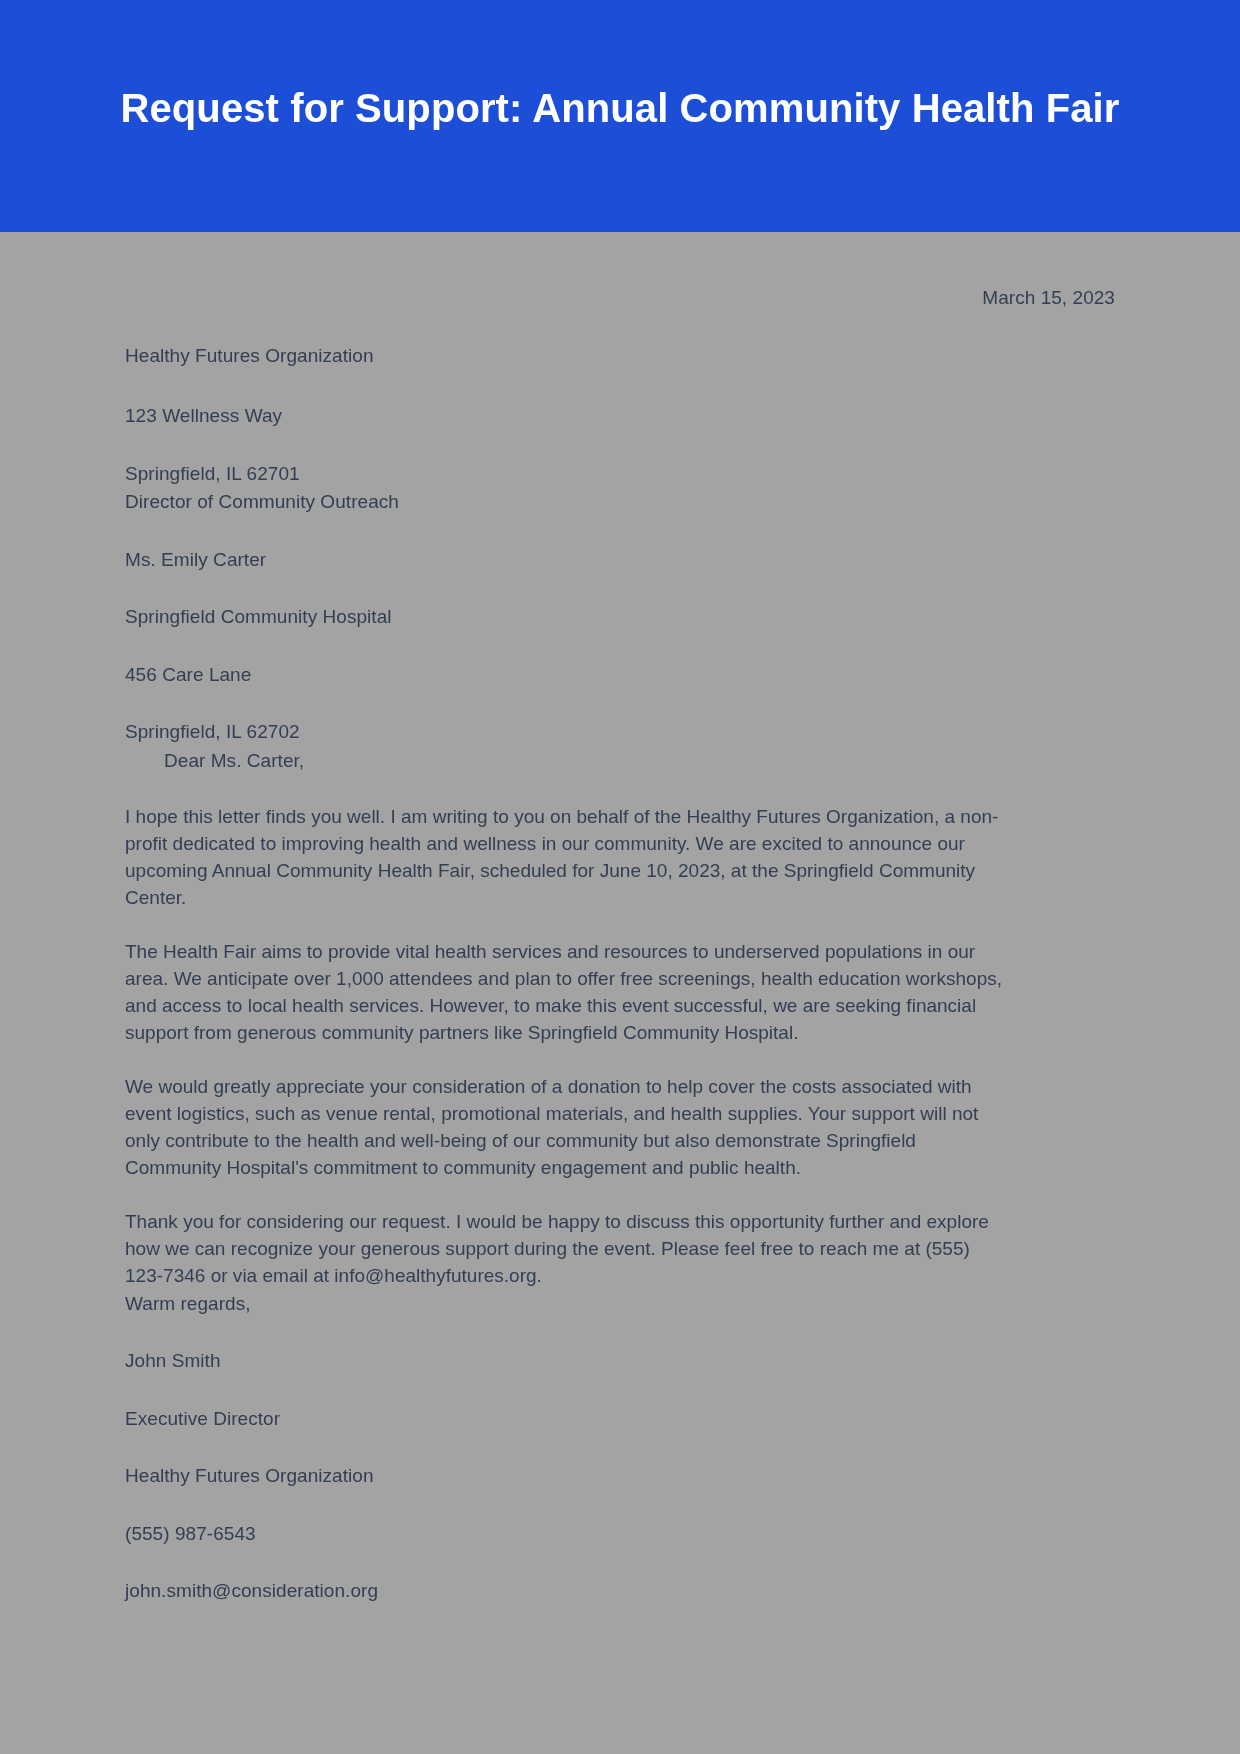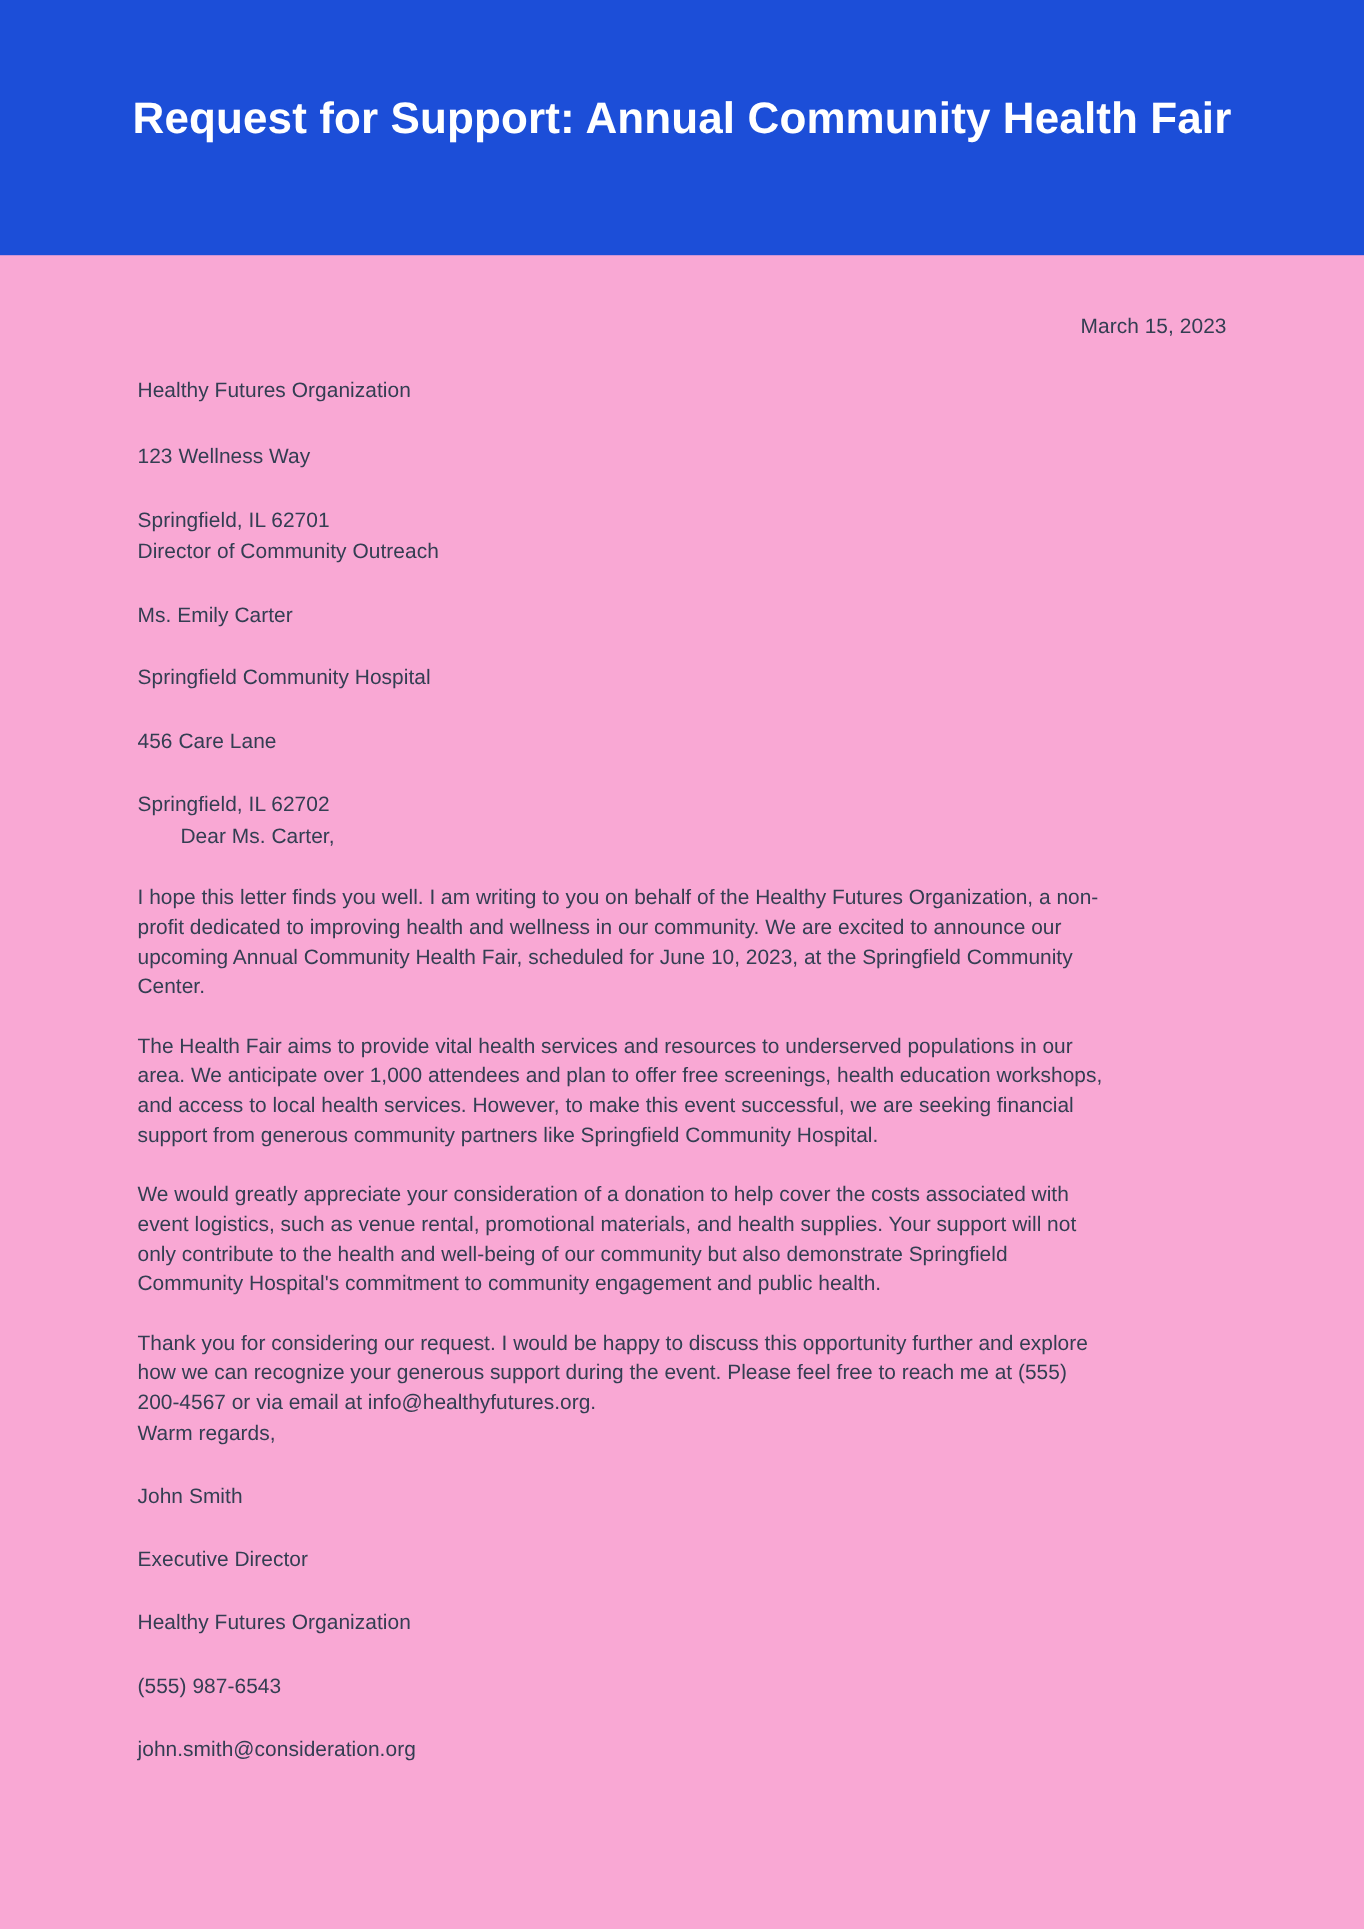--- a/index.html
+++ b/index.html
@@ -78,21 +78,21 @@
     margin-bottom: 0;
   }
 
   .sig-block .line {
     margin-bottom: 29px;
   }
 </style>
 </head>
 <body style="background: rgb(239, 245, 253);">
 
-<div class="page" style="background: #f9a8d4;">
+<div class="page" style="background: #a3a3a3;">
 
   <div class="header-band" style="background: rgb(28, 78, 216);">
     <h1 class="header-title" style="color: rgb(255, 255, 255);">Request for Support: Annual Community Health Fair</h1>
   </div>
 
   <div class="letter-body">
 
     <p class="line" style="color: rgb(51, 62, 82); text-align: right;">March 15, 2023</p>
 
     <div>
@@ -108,21 +108,21 @@
       <p class="line" style="color: rgb(51, 62, 82);">456 Care Lane</p>
       <p class="line" style="color: rgb(51, 62, 82);">Springfield, IL 62702</p>
     </div>
 
     <p class="line" style="color: rgb(51, 62, 82); margin-left: 39px;">Dear Ms. Carter,</p>
 
     <div>
       <p class="para" style="color: rgb(51, 62, 82); margin-top: 10px;">I hope this letter finds you well. I am writing to you on behalf of the Healthy Futures Organization, a non-profit dedicated to improving health and wellness in our community. We are excited to announce our upcoming Annual Community Health Fair, scheduled for June 10, 2023, at the Springfield Community Center.</p>
       <p class="para" style="color: rgb(51, 62, 82);">The Health Fair aims to provide vital health services and resources to underserved populations in our area. We anticipate over 1,000 attendees and plan to offer free screenings, health education workshops, and access to local health services. However, to make this event successful, we are seeking financial support from generous community partners like Springfield Community Hospital.</p>
       <p class="para" style="color: rgb(51, 62, 82);">We would greatly appreciate your consideration of a donation to help cover the costs associated with event logistics, such as venue rental, promotional materials, and health supplies. Your support will not only contribute to the health and well-being of our community but also demonstrate Springfield Community Hospital's commitment to community engagement and public health.</p>
-      <p class="para" style="color: rgb(51, 62, 82);">Thank you for considering our request. I would be happy to discuss this opportunity further and explore how we can recognize your generous support during the event. Please feel free to reach me at (555) 200-4567 or via email at info@healthyfutures.org.</p>
+      <p class="para" style="color: rgb(51, 62, 82);">Thank you for considering our request. I would be happy to discuss this opportunity further and explore how we can recognize your generous support during the event. Please feel free to reach me at (555) 123-7346 or via email at info@healthyfutures.org.</p>
     </div>
 
     <div class="sig-block">
       <p class="line" style="color: rgb(51, 62, 82);">Warm regards,</p>
       <p class="line" style="color: rgb(51, 62, 82);">John Smith</p>
       <p class="line" style="color: rgb(51, 62, 82);">Executive Director</p>
       <p class="line" style="color: rgb(51, 62, 82);">Healthy Futures Organization</p>
       <p class="line" style="color: rgb(51, 62, 82);">(555) 987-6543</p>
       <p class="line" style="color: rgb(51, 62, 82);">john.smith@consideration.org</p>
     </div>

